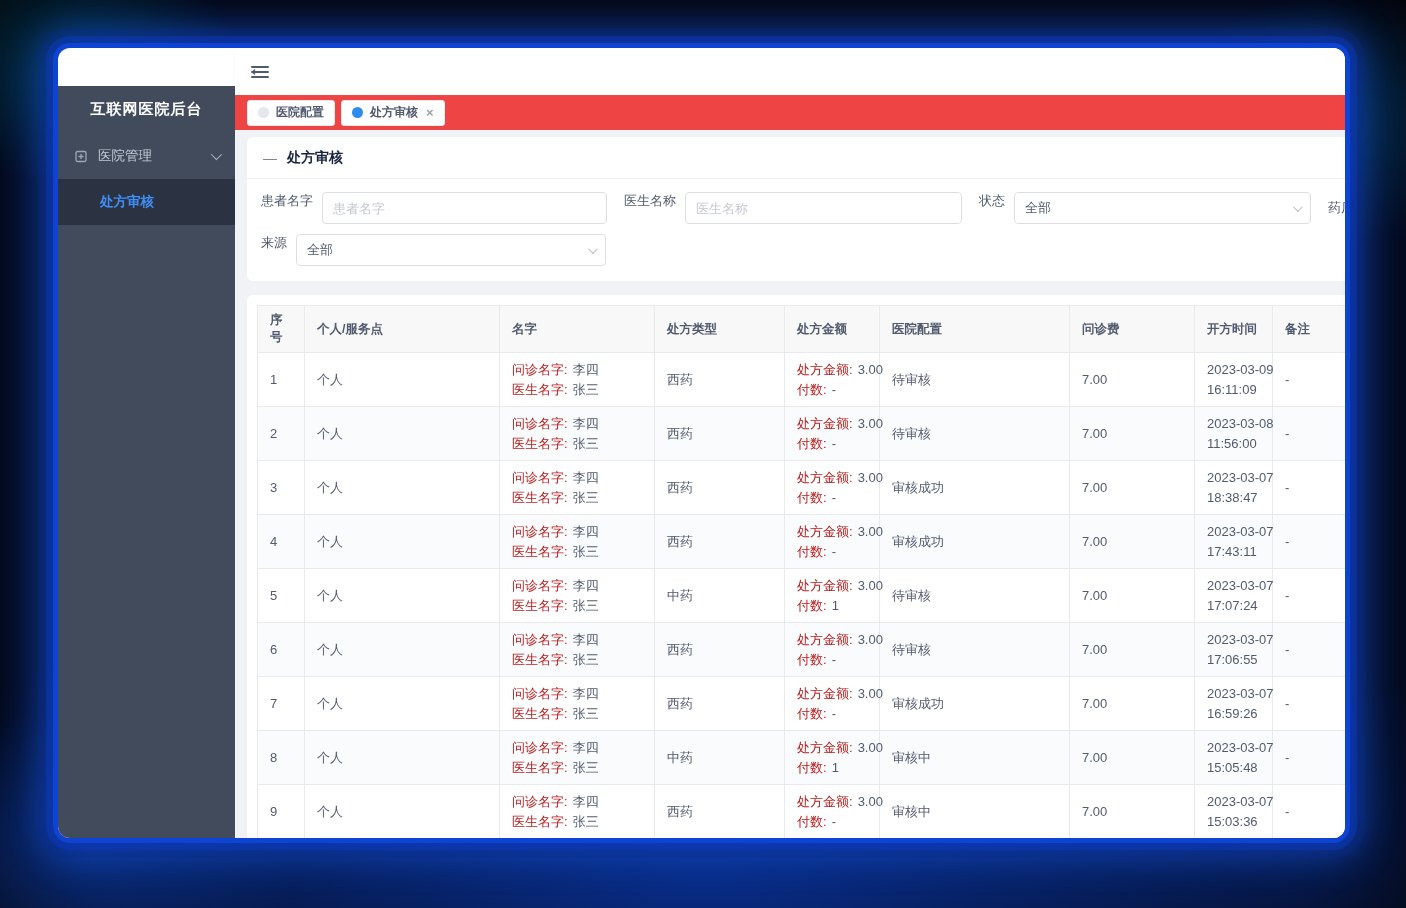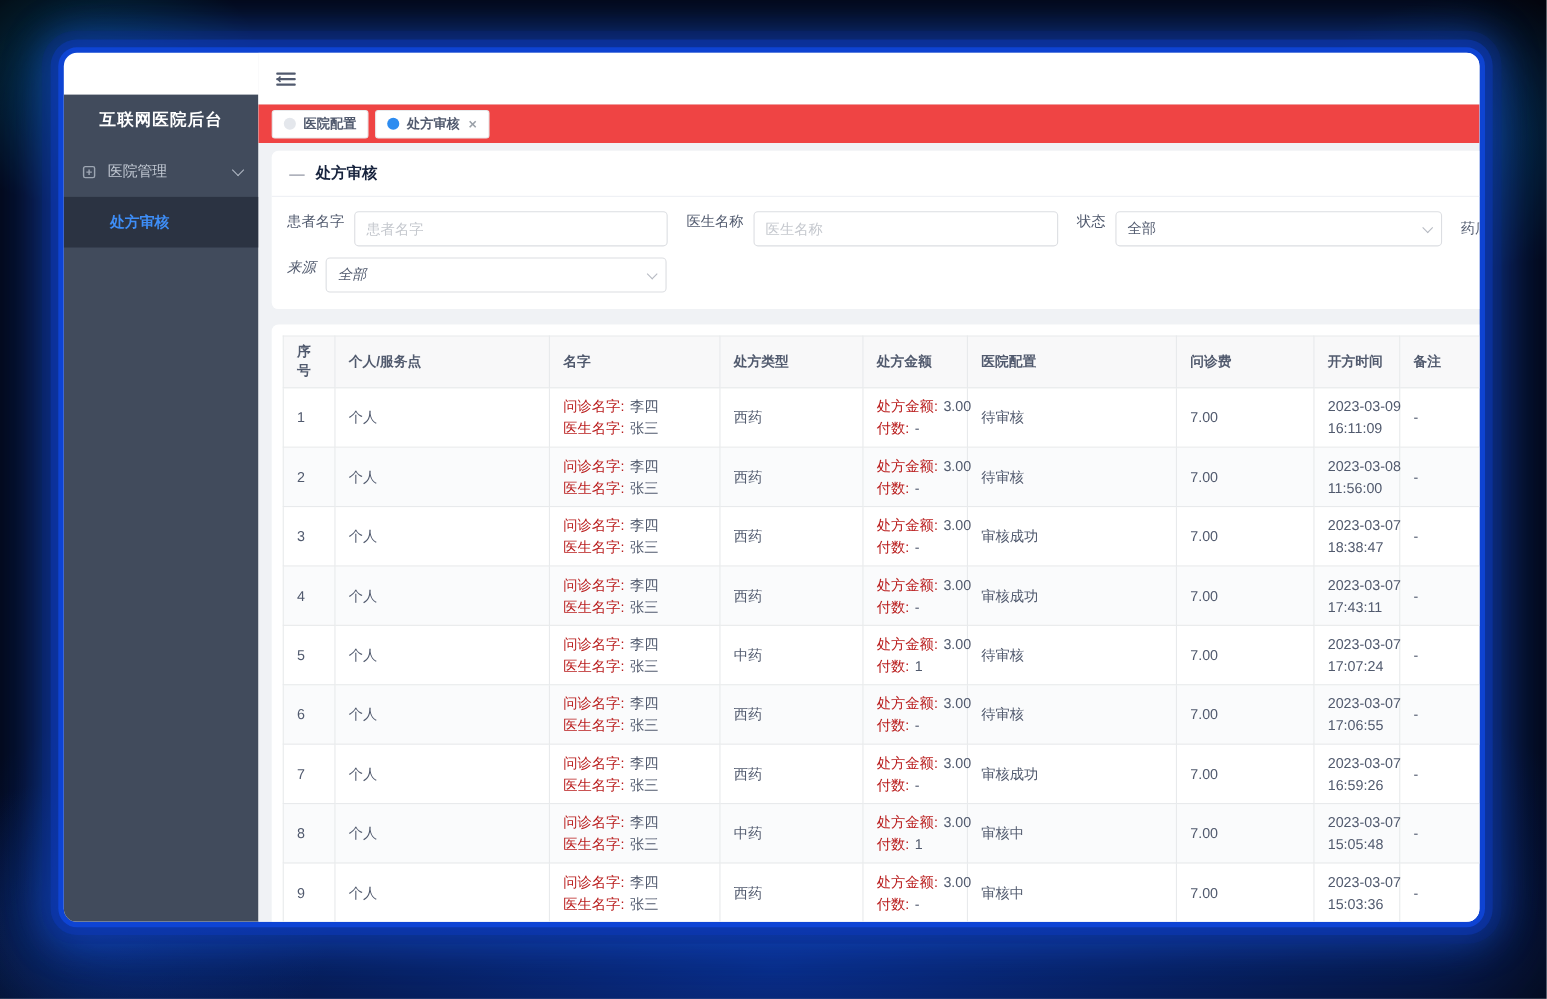--- a/index.html
+++ b/index.html
@@ -59,21 +59,21 @@
   .tab.active .dot { background: #2d8cf0; }
   .tab .close-x { margin-left: 8px; color: #9aa0a8; font-size: 13px; line-height: 1; cursor: pointer; }
   
   .content { flex: 1; overflow: hidden; padding: 7px 0 0 12px; }
   .card { background: #fff; border-radius: 6px; width: 1125px; }
   .panel-head { display: flex; align-items: center; padding: 12px 16px 11px; border-bottom: 1px solid #eef0f4; }
   .collapse-glyph { color: #808695; font-size: 14px; margin-right: 10px; cursor: pointer; }
   .panel-title { font-size: 14px; font-weight: bold; color: #17233d; }
   .filters { padding: 13px 14px 15px; }
   .f-row { display: flex; align-items: center; white-space: nowrap; }
-  .f-row + .f-row { margin-top: 10px; font-style: italic; }
+  .f-row + .f-row { margin-top: 10px; }
   .f-label { font-size: 13px; color: #515a6e; margin: 0 9px 0 0; }
   .f-group { display: flex; align-items: flex-start; margin-right: 17px; }
   .t-input, .t-select {
     height: 32px; border: 1px solid #dcdee2; border-radius: 4px; background: #fff;
     font-size: 13px; color: #515a6e; padding: 0 10px; outline: none;
     font-family: "Liberation Sans", "DejaVu Sans", sans-serif;
   }
   .t-input::placeholder { color: #c5c8ce; }
   .t-select { display: flex; align-items: center; justify-content: space-between; cursor: pointer; }
   .sel-chev { width: 7px; height: 7px; border-right: 1.5px solid #b6bac2; border-bottom: 1.5px solid #b6bac2; transform: rotate(45deg) translateY(-2px); }

